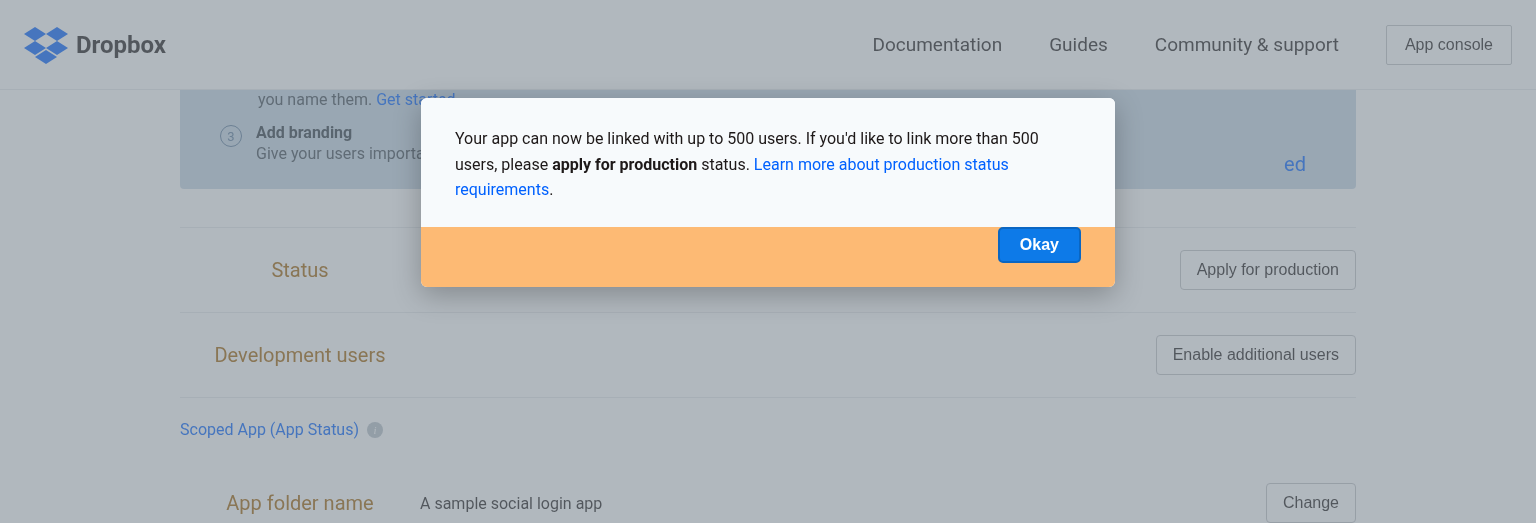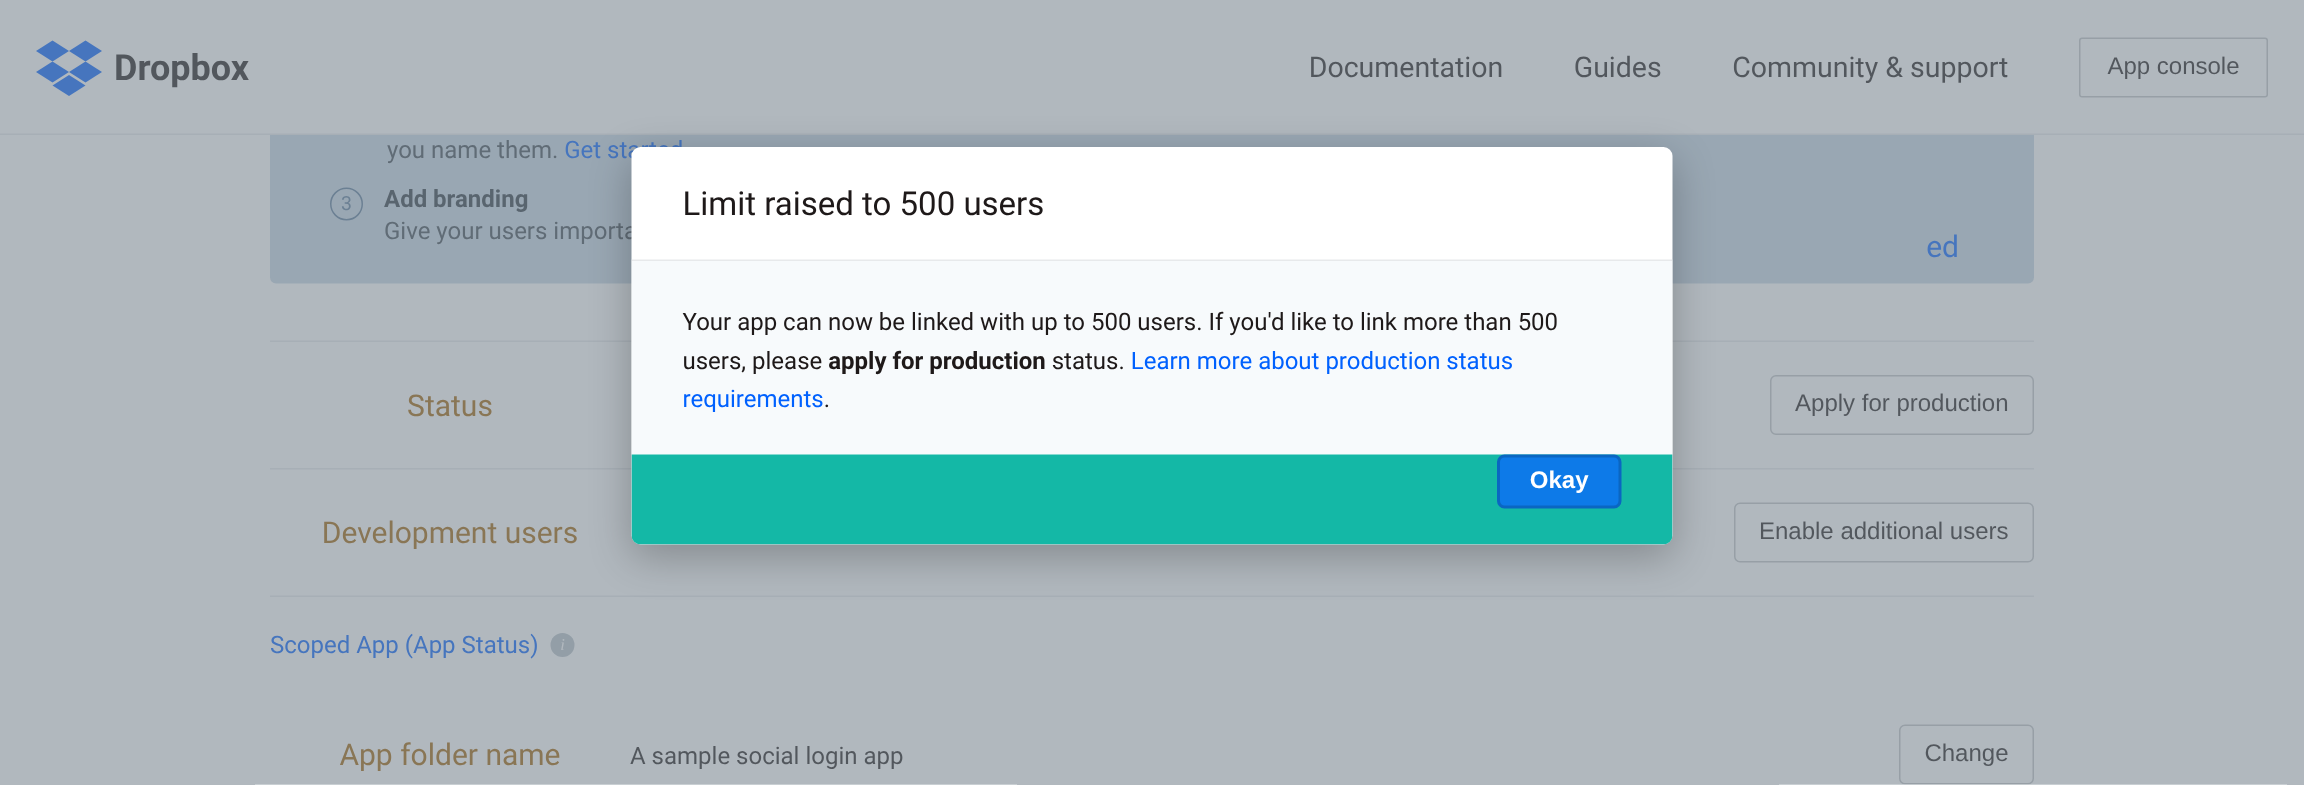--- a/index.html
+++ b/index.html
@@ -184,21 +184,21 @@
     }
     .modal-body {
       padding: 28px 34px 24px 34px;
       background: #f7fafc;
       font-size: 16px;
       color: #1e1919;
       line-height: 1.6;
     }
     .modal-actions {
       padding: 0 34px 24px 34px;
-      background: #14b8a6;
+      background: #fdba74;
       display: flex;
       justify-content: flex-end;
     }
     .btn-primary {
       background: #0d7ae8;
       border: 2px solid #0a66c2;
       color: #fff;
       font-size: 16px;
       font-weight: 600;
       padding: 7px 20px;
@@ -266,23 +266,20 @@
     <div class="setting-row" style="border-bottom:none;border-top:none">
       <div class="setting-label">App folder name</div>
       <div class="setting-value">A sample social login app</div>
       <button class="btn-gray">Change</button>
     </div>
   </div>
 </div>
 
 <div class="overlay">
   <div class="modal">
-    <div class="modal-header">
-      <div class="modal-title">Limit raised to 500 users</div>
-    </div>
     <div class="modal-body">
       <span>Your app can now be linked with up to 500 users. If you'd like to link more than 500 users, please </span><strong>apply for production</strong><span> status. </span><span class="link-blue">Learn more about production status requirements</span><span>.</span>
     </div>
     <div class="modal-actions">
       <button class="btn-primary">Okay</button>
     </div>
   </div>
 </div>
 
 </body></html>

